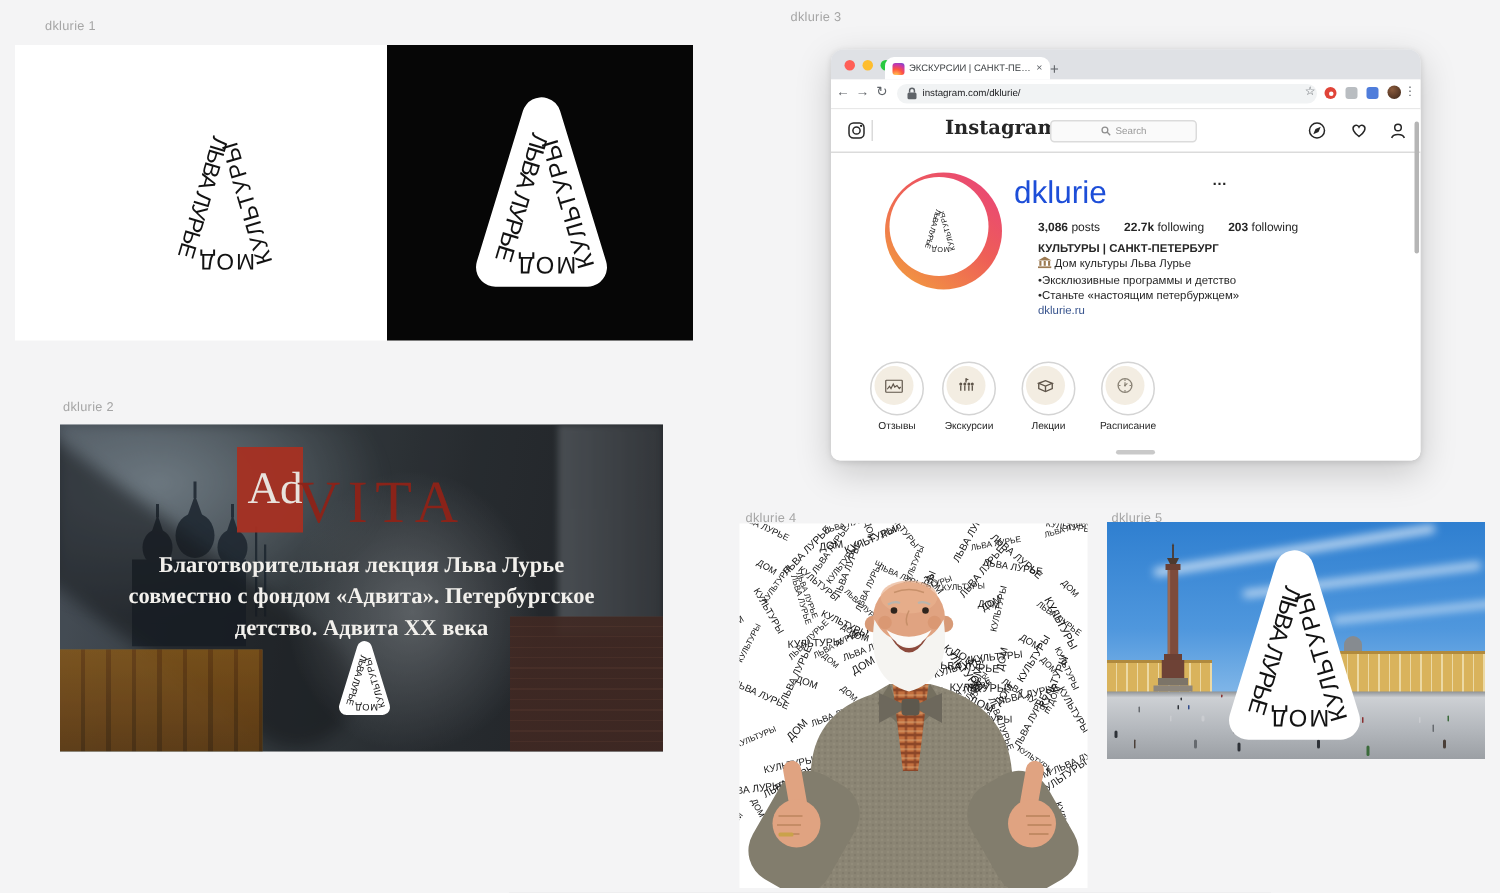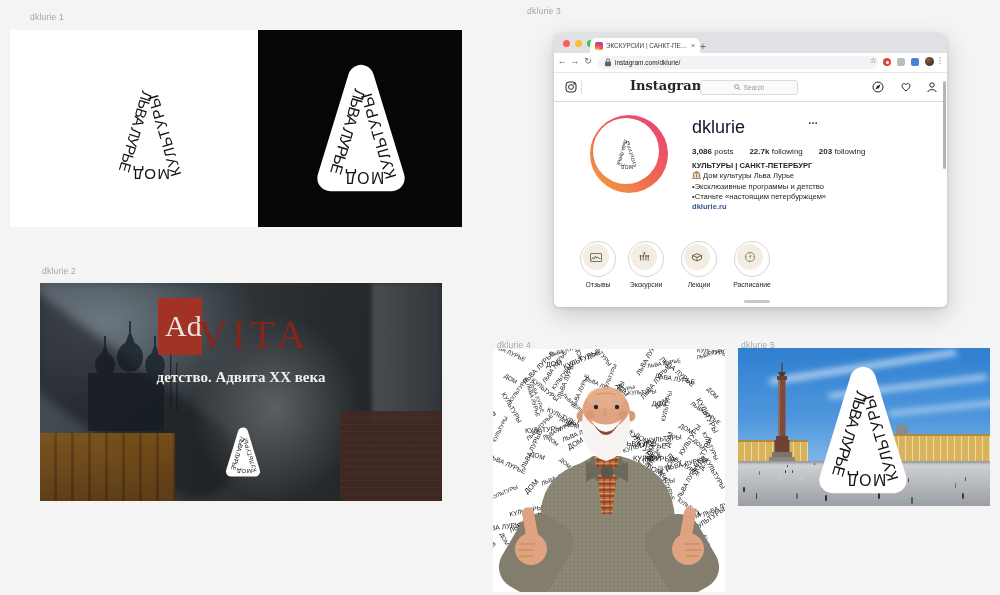--- a/index.html
+++ b/index.html
@@ -73,32 +73,32 @@
       display:flex;align-items:center;justify-content:center;gap:3px;}
   #igsearch span{font-size:6.5px;color:#999;}
   .igh-ic{position:absolute;top:8px;width:12px;height:12px;}
   #ig-scrollbar{position:absolute;right:1px;top:8px;width:3px;height:88px;background:#b5b5b5;border-radius:2px;}
 
   .story-ring{position:absolute;left:36px;top:42px;width:72px;height:72px;border-radius:50%;padding:3px;
       background:linear-gradient(40deg,#f2a33c,#ee5e57 55%,#e8417e);}
   .avatar-inner{width:66px;height:66px;background:#fff;border-radius:50%;display:flex;align-items:center;justify-content:center;}
   .avatar-inner .logo-slot{position:relative;width:36px;height:45px;}
 
-  #ig-username{position:absolute;left:138px;top:44px;font-size:18px;font-weight:300;color:#0f172a;}
+  #ig-username{position:absolute;left:122px;top:44px;font-size:21px;font-weight:300;color:#1d4ed8;}
   #follow-btn{position:absolute;left:196px;top:48px;width:37px;height:12px;border-radius:3px;
       display:flex;align-items:center;justify-content:center;font-size:6.5px;font-weight:700;color:#fff;}
   #follow-caret{position:absolute;left:235px;top:48px;width:13px;height:12px;border-radius:3px;
       display:flex;align-items:center;justify-content:center;font-size:6px;color:#fff;}
   #ig-more{position:absolute;left:254px;top:42px;font-size:10px;font-weight:700;letter-spacing:.5px;}
   #ig-stats{position:absolute;left:138px;top:74px;font-size:8px;display:flex;gap:16px;white-space:nowrap;}
   #ig-stats b{font-weight:700;}
   #ig-bio{position:absolute;left:138px;top:88px;width:215px;font-size:7.6px;line-height:10.3px;}
   #ig-bio .b-title{font-weight:700;}
   .bio-ic{display:inline-block;vertical-align:-1px;margin-right:2px;}
-  #ig-link{font-weight:700;color:#37538d;}
+  #ig-link{font-weight:400;color:#37538d;}
 
   .hl{position:absolute;top:168px;width:46px;text-align:center;}
   .hl-ring{width:30px;height:30px;border:1px solid #d4d4d4;border-radius:50%;margin:0 auto;padding:2px;}
   .hl-cover{width:26px;height:26px;border-radius:50%;background:#f3ede2;display:flex;align-items:center;justify-content:center;}
   .hl-label{margin-top:4px;font-size:6.8px;color:#262626;}
   #grid-handle{position:absolute;left:190px;top:227px;width:26px;height:3px;background:#c9c9c9;border-radius:2px;}
 
   
   #b4{background:#fff;}
   #scatter{position:absolute;left:0;top:0;right:0;bottom:0;}
@@ -166,20 +166,22 @@
     <div class="b2-layer b2-bldg"></div>
     <div class="b2-layer b2-pillar"></div>
     <div class="b2-layer b2-brick"></div>
     <div class="b2-layer b2-vig"></div>
     <div class="advita">
       <div class="advita-box"></div>
       <span class="advita-ad">Ad</span>
       <span class="advita-vita">VITA</span>
     </div>
     <div class="banner-text">
+      <div>Благотворительная лекция Льва Лурье</div>
+      <div>совместно с фондом «Адвита». Петербургское</div>
       <div>детство. Адвита XX века</div>
     </div>
     <div class="logo-slot" style="left:180px;top:140px;width:46px;height:58px">
   <svg viewBox="0 0 200 250" xmlns="http://www.w3.org/2000/svg">
     <path class="logo-shape" d="M100 40 L152 210 L48 210 Z"></path>
     <text class="logo-t logo-left" transform="translate(90,57) rotate(106.5)" textLength="150" lengthAdjust="spacing">ЛЬВА ЛУРЬЕ</text>
     <text class="logo-t logo-bottom" x="92" y="199" rotate="180 180 180">ДОМ</text>
     <text class="logo-t logo-right" transform="translate(160,208) rotate(-106.5)" textLength="150" lengthAdjust="spacing">КУЛЬТУРЫ</text>
   </svg>
 </div>

